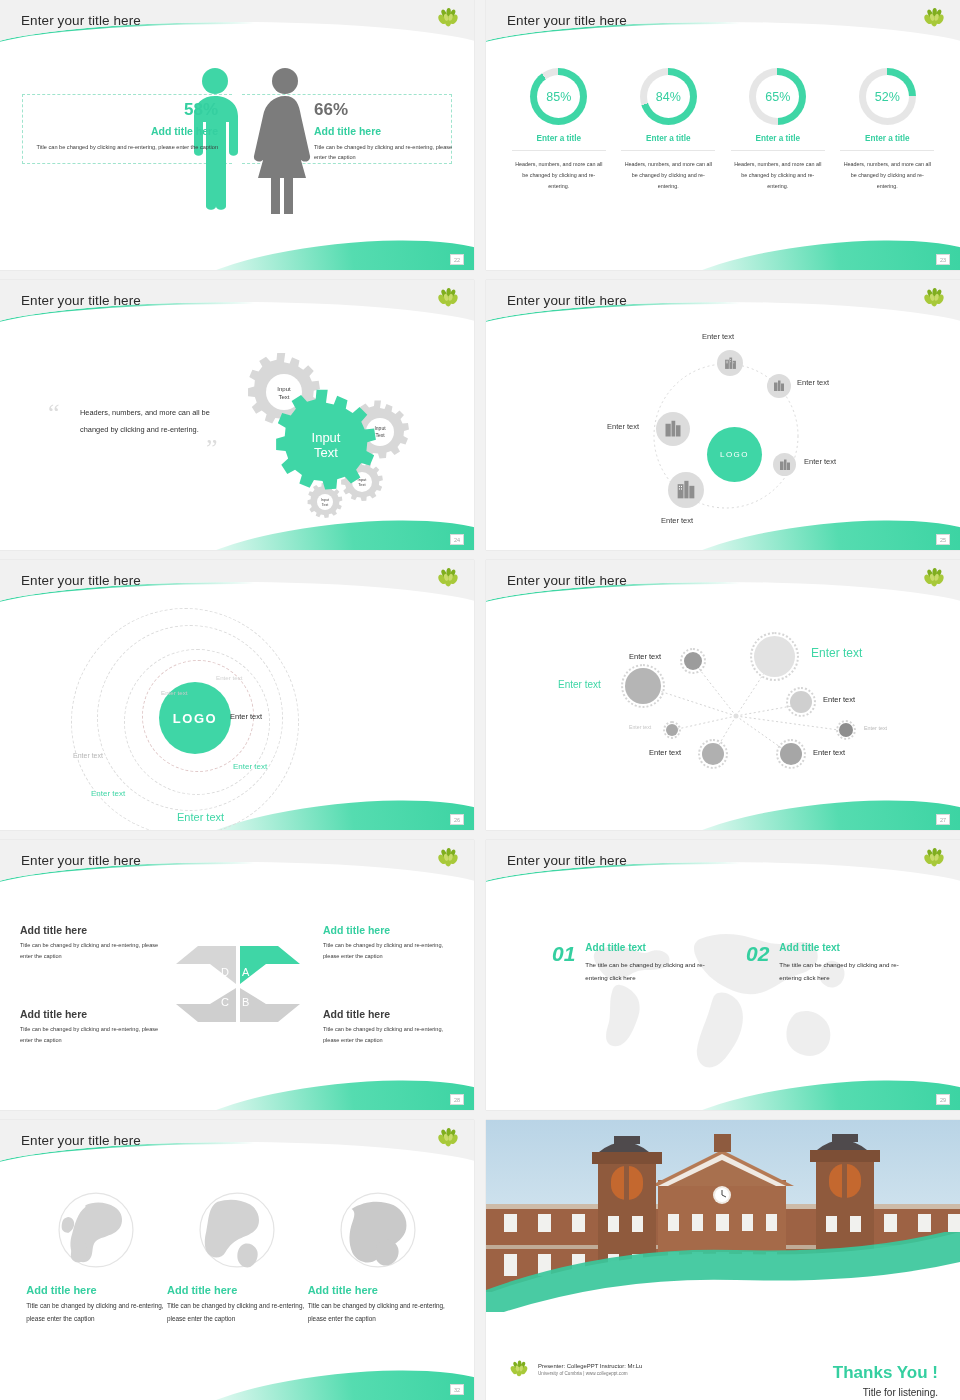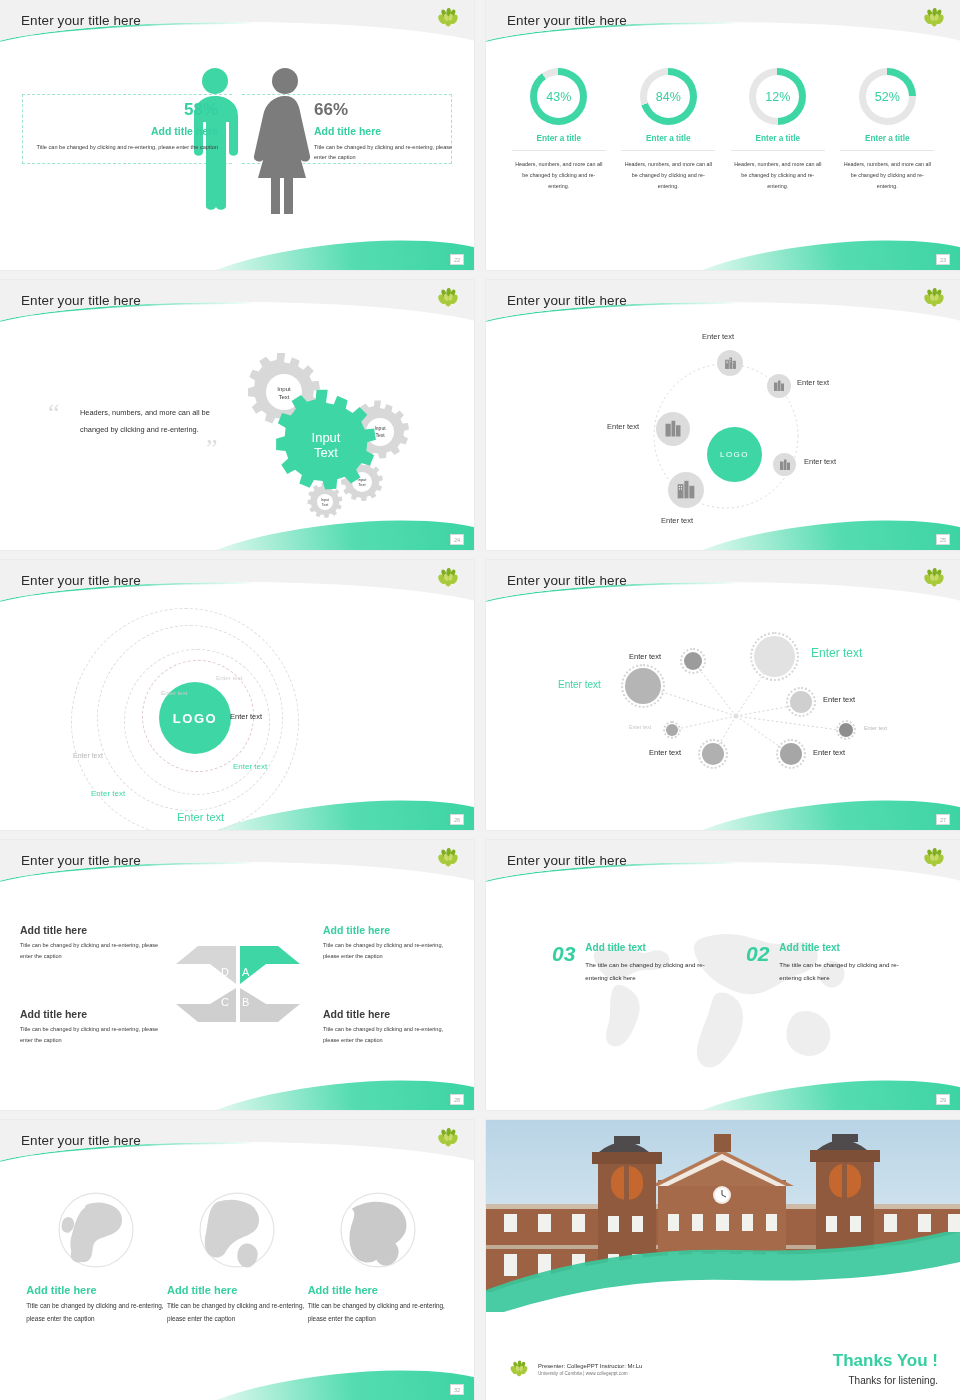--- a/index.html
+++ b/index.html
@@ -201,35 +201,35 @@
       <g fill="#c8db6a">
           <ellipse cx="17" cy="19" rx="3" ry="5.5" transform="rotate(-14 17 19)"></ellipse>
           <ellipse cx="24" cy="19" rx="3" ry="5.5" transform="rotate(16 24 19)"></ellipse>
         </g>
     </svg>
 
     <div class="body">
       <div class="donuts">
         <div class="donut-col">
           <div class="donut" id="d0" style="background: conic-gradient(rgb(63, 214, 166) 0deg, rgb(63, 214, 166) 324deg, rgb(230, 230, 230) 324deg, rgb(230, 230, 230) 360deg);">
-              <span>43%</span>
+              <span>85%</span>
             </div>
           <div class="donut-title">Enter a title</div>
           <div class="donut-cap">Headers, numbers, and more can all be changed by clicking and re-entering.</div>
         </div>
         <div class="donut-col">
           <div class="donut" id="d1" style="background: conic-gradient(rgb(63, 214, 166) 0deg, rgb(63, 214, 166) 252deg, rgb(230, 230, 230) 252deg, rgb(230, 230, 230) 360deg);">
               <span>84%</span>
             </div>
           <div class="donut-title">Enter a title</div>
           <div class="donut-cap">Headers, numbers, and more can all be changed by clicking and re-entering.</div>
         </div>
         <div class="donut-col">
           <div class="donut" id="d2" style="background: conic-gradient(rgb(63, 214, 166) 0deg, rgb(63, 214, 166) 180deg, rgb(230, 230, 230) 180deg, rgb(230, 230, 230) 360deg);">
-              <span>12%</span>
+              <span>65%</span>
             </div>
           <div class="donut-title">Enter a title</div>
           <div class="donut-cap">Headers, numbers, and more can all be changed by clicking and re-entering.</div>
         </div>
         <div class="donut-col">
           <div class="donut" id="d3" style="background: conic-gradient(rgb(63, 214, 166) 0deg, rgb(63, 214, 166) 90deg, rgb(230, 230, 230) 90deg, rgb(230, 230, 230) 360deg);">
               <span>52%</span>
             </div>
           <div class="donut-title">Enter a title</div>
           <div class="donut-cap">Headers, numbers, and more can all be changed by clicking and re-entering.</div>
@@ -587,21 +587,21 @@
           <path d="M38 34c9-5 22-6 32-3 8 2 15 7 21 4 6-3 14-2 18 2 5 5 2 12-4 14-8 3-17 1-25 3-7 2-13 8-20 9-9 1-16-6-20-13-4-6-6-12-2-16z"></path>
           <path d="M62 68c7 1 13 6 17 12 4 7 3 16 0 23-3 8-6 16-12 22-5 5-13 6-17 1-4-6-1-14 1-21 2-10 0-21 3-30 1-5 4-8 8-7z"></path>
           <path d="M142 22c12-5 26-6 39-4 14 2 27 9 41 9 10 0 20-4 29-1 8 3 11 13 7 20-4 8-14 10-22 13-12 5-22 14-34 17-11 3-23 0-33-5-13-6-24-16-30-29-4-8-5-16 3-20z"></path>
           <path d="M160 76c7-2 14 2 19 7 6 7 7 17 5 26-2 11-8 21-15 30-5 7-13 13-21 11-7-2-10-11-9-18 2-14 9-27 13-41 2-6 3-14 8-15z"></path>
           <path d="M238 96c9-4 20-2 27 5 7 6 9 16 6 25-3 8-11 13-19 13-9 0-18-5-22-13-4-10 0-24 8-30z"></path>
           <path d="M272 44c6-1 12 3 14 9 2 7-2 15-9 17-6 2-13-2-15-8-2-7 3-17 10-18z"></path>
         </g>
       </svg>
 
       <div style="position:absolute;left:66px;top:56px;display:flex;gap:10px;">
-        <div class="bignum">03</div>
+        <div class="bignum">01</div>
         <div style="width:140px;">
           <div style="font-size:10px;font-weight:bold;color:#35cfa0;">Add title text</div>
           <div style="font-size:6.2px;line-height:2.1;color:#2e2e2e;margin-top:5px;">The title can be changed by clicking and re-entering click here</div>
         </div>
       </div>
 
       <div style="position:absolute;left:260px;top:56px;display:flex;gap:10px;">
         <div class="bignum">02</div>
         <div style="width:140px;">
           <div style="font-size:10px;font-weight:bold;color:#35cfa0;">Add title text</div>
@@ -771,19 +771,19 @@
             <ellipse cx="17" cy="19" rx="3" ry="5.5" transform="rotate(-14 17 19)"></ellipse>
             <ellipse cx="24" cy="19" rx="3" ry="5.5" transform="rotate(16 24 19)"></ellipse>
           </g>
       </svg>
       <div>
         <div class="pres-line1">Presenter: CollegePPT   Instructor: Mr.Lu</div>
         <div class="pres-line2">University of Cumbria  |  www.collegeppt.com</div>
       </div>
     </div>
 
-    <div style="position:absolute;right:22px;bottom:14px;text-align:right;">
+    <div style="position:absolute;right:22px;bottom:2px;text-align:right;">
       <div class="thanks-big">Thanks You !</div>
-      <div class="thanks-sub">Thanks for listening.</div>
+      <div class="thanks-sub">Title for listening.</div>
     </div>
   </div>
 
 </div>
 
 </body></html>

